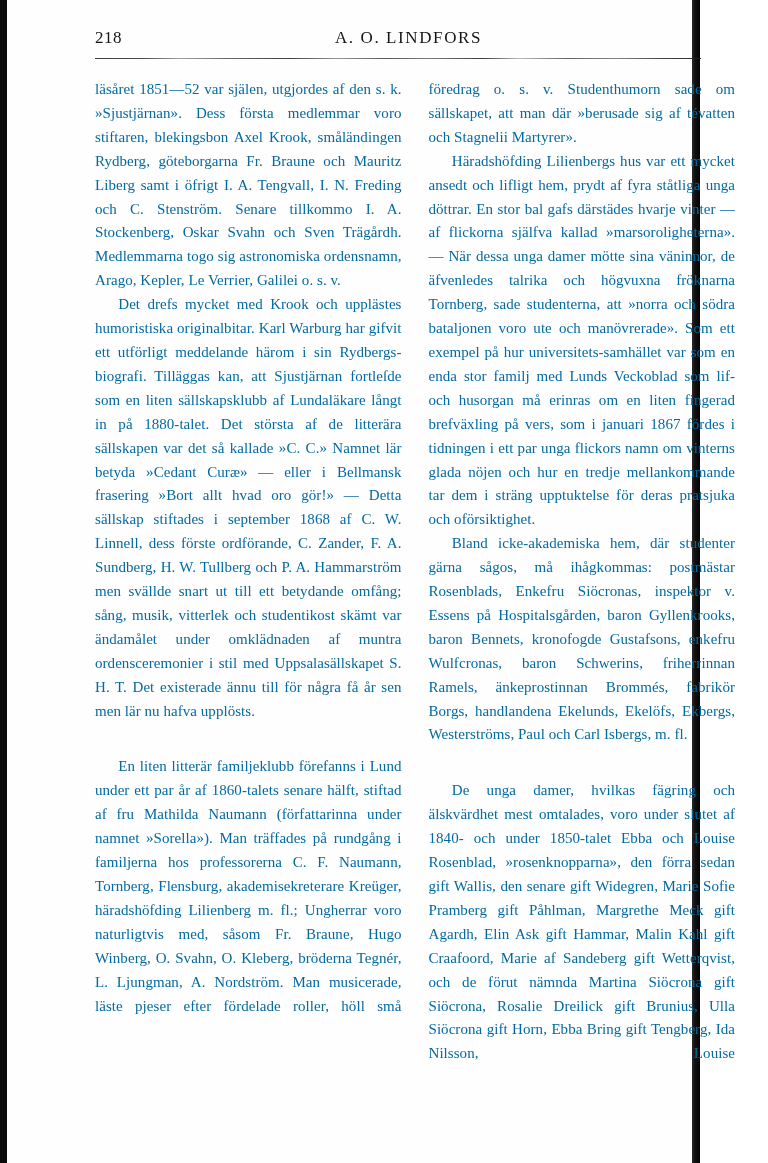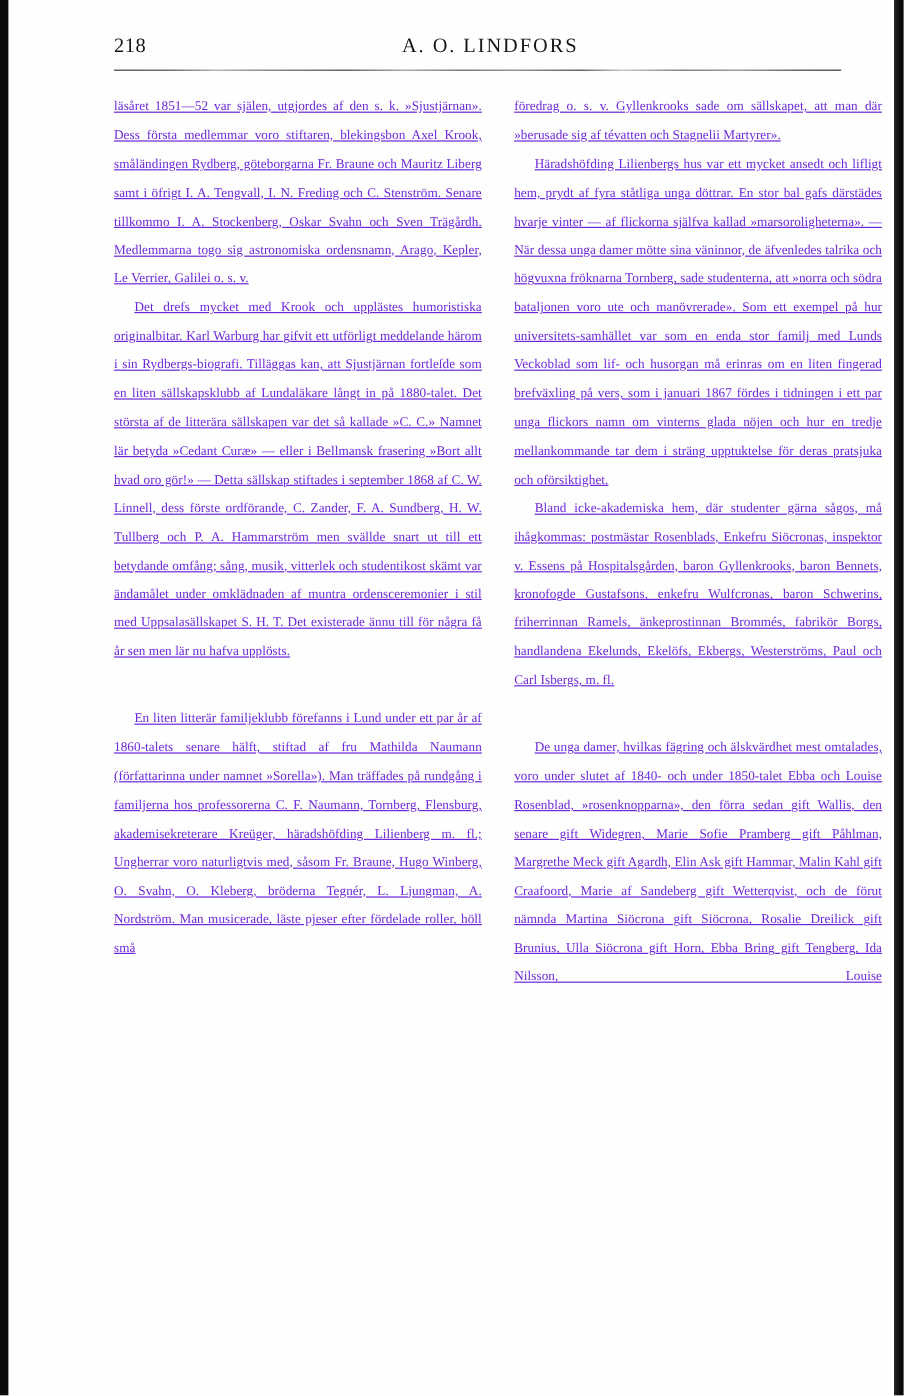--- a/index.html
+++ b/index.html
@@ -23,21 +23,21 @@
     bottom: 0;
     background: #0b0b0b;
   }
   .scan-edge.left  { left: 0;  width: 7px; }
   .scan-edge.right { right: 0; width: 8px;
     background: linear-gradient(to right, #2a2a2a 0%, #101010 40%, #050505 100%); }
 
   .page {
     position: absolute;
     left: 0; top: 0;
-    width: 753px;
+    width: 700px;
     height: 1163px;
     background: #fefefe;
   }
 
   
   .running-head {
     position: absolute;
     left: 95px;
     top: 28px;
     width: 605px;
@@ -83,28 +83,27 @@
     top: 78px;
     width: 640px;
     display: flex;
     gap: 27px;
   }
   .col {
     width: 315px;
   }
   .col p {
     margin: 0;
-    font-size: 11px;
+    font-size: 15px;
     line-height: 23.9px;
     text-align: justify;
     text-justify: inter-word;
     hyphens: manual;
-    color: #6d28d9;
+    color: #0369a1;
     letter-spacing: 0.05px;
-    text-decoration: underline;
   }
   .col p + p {
     text-indent: 1.55em;
   }
   .col p:first-child {
     text-indent: 0;
   }
   
   .col p.cont {
     text-align-last: justify;
@@ -127,20 +126,20 @@
 
   <div class="columns">
 
     <div class="col">
       <p>läsåret 1851—52 var själen, utgjordes af den s. k. »Sjustjärnan». Dess första medlemmar voro stiftaren, blekingsbon Axel Krook, småländingen Rydberg, göteborgarna Fr. Braune och Mauritz Liberg samt i öfrigt I. A. Tengvall, I. N. Freding och C. Stenström. Senare tillkommo I. A. Stockenberg, Oskar Svahn och Sven Trägårdh. Medlemmarna togo sig astronomiska ordensnamn, Arago, Kepler, Le Verrier, Galilei o. s. v.</p>
       <p>Det drefs mycket med Krook och upplästes humoristiska originalbitar. Karl Warburg har gifvit ett utförligt meddelande härom i sin Rydbergs-biografi. Tilläggas kan, att Sjustjärnan fortleſde som en liten sällskapsklubb af Lundaläkare långt in på 1880-talet. Det största af de litterära sällskapen var det så kallade »C. C.» Namnet lär betyda »Cedant Curæ» — eller i Bellmansk frasering »Bort allt hvad oro gör!» — Detta sällskap stiftades i september 1868 af C. W. Linnell, dess förste ordförande, C. Zander, F. A. Sundberg, H. W. Tullberg och P. A. Hammarström men svällde snart ut till ett betydande omfång; sång, musik, vitterlek och studentikost skämt var ändamålet under omklädnaden af muntra ordensceremonier i stil med Uppsalasällskapet S. H. T. Det existerade ännu till för några få år sen men lär nu hafva upplösts.</p>
       <p class="cont">En liten litterär familjeklubb förefanns i Lund under ett par år af 1860-talets senare hälft, stiftad af fru Mathilda Naumann (författarinna under namnet »Sorella»). Man träffades på rundgång i familjerna hos professorerna C. F. Naumann, Tornberg, Flensburg, akademisekreterare Kreüger, häradshöfding Lilienberg m. fl.; Ungherrar voro naturligtvis med, såsom Fr. Braune, Hugo Winberg, O. Svahn, O. Kleberg, bröderna Tegnér, L. Ljungman, A. Nordström. Man musicerade, läste pjeser efter fördelade roller, höll små</p>
     </div>
 
     <div class="col">
-      <p>föredrag o. s. v. Gyllenkrooks sade om sällskapet, att man där »berusade sig af tévatten och Stagnelii Martyrer».</p>
+      <p>föredrag o. s. v. Studenthumorn sade om sällskapet, att man där »berusade sig af tévatten och Stagnelii Martyrer».</p>
       <p>Häradshöfding Lilienbergs hus var ett mycket ansedt och lifligt hem, prydt af fyra ståtliga unga döttrar. En stor bal gafs därstädes hvarje vinter — af flickorna själfva kallad »marsoroligheterna». — När dessa unga damer mötte sina väninnor, de äfvenledes talrika och högvuxna fröknarna Tornberg, sade studenterna, att »norra och södra bataljonen voro ute och manövrerade». Som ett exempel på hur universitets-samhället var som en enda stor familj med Lunds Veckoblad som lif- och husorgan må erinras om en liten fingerad brefväxling på vers, som i januari 1867 fördes i tidningen i ett par unga flickors namn om vinterns glada nöjen och hur en tredje mellankommande tar dem i sträng upptuktelse för deras pratsjuka och oförsiktighet.</p>
       <p>Bland icke-akademiska hem, där studenter gärna sågos, må ihågkommas: postmästar Rosenblads, Enkefru Siöcronas, inspektor v. Essens på Hospitalsgården, baron Gyllenkrooks, baron Bennets, kronofogde Gustafsons, enkefru Wulfcronas, baron Schwerins, friherrinnan Ramels, änkeprostinnan Brommés, fabrikör Borgs, handlandena Ekelunds, Ekelöfs, Ekbergs, Westerströms, Paul och Carl Isbergs, m. fl.</p>
       <p class="cont">De unga damer, hvilkas fägring och älskvärdhet mest omtalades, voro under slutet af 1840- och under 1850-talet Ebba och Louise Rosenblad, »rosenknopparna», den förra sedan gift Wallis, den senare gift Widegren, Marie Sofie Pramberg gift Påhlman, Margrethe Meck gift Agardh, Elin Ask gift Hammar, Malin Kahl gift Craafoord, Marie af Sandeberg gift Wetterqvist, och de förut nämnda Martina Siöcrona gift Siöcrona, Rosalie Dreilick gift Brunius, Ulla Siöcrona gift Horn, Ebba Bring gift Tengberg, Ida Nilsson, Louise</p>
     </div>
 
   </div>
 </div>
 
 </body></html>

